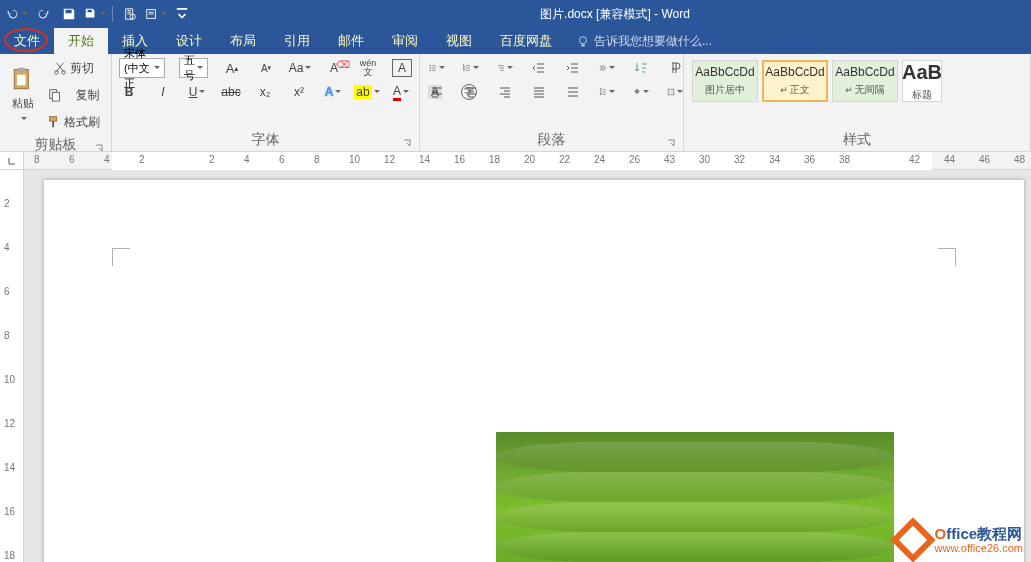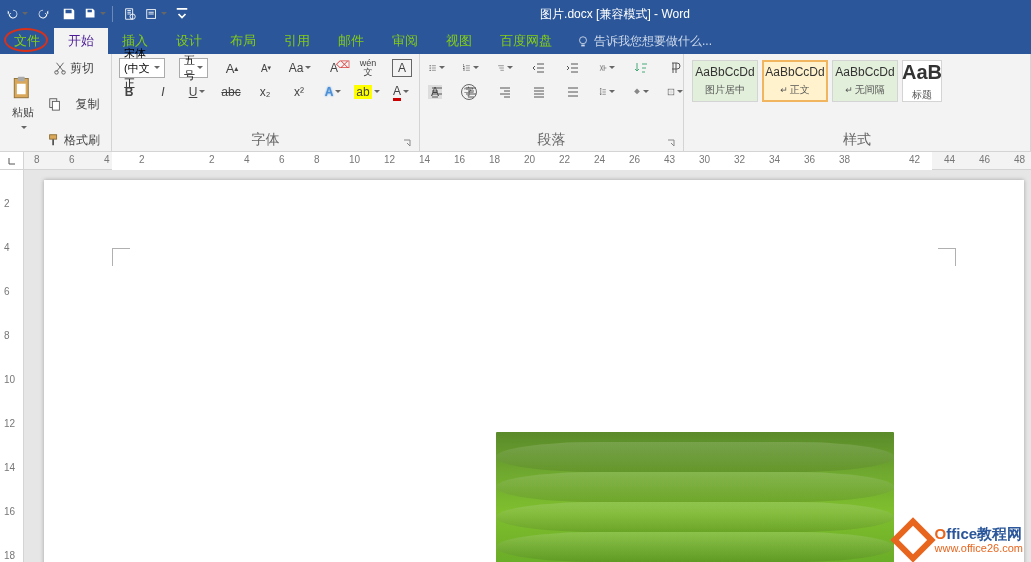--- a/index.html
+++ b/index.html
@@ -7,34 +7,34 @@
 
 
 .titlebar { height:28px; background:#2b579a; color:#fff; display:flex; align-items:center; font-size:12px; }
 .qat { display:flex; align-items:center; gap:4px; padding:0 6px; }
 .qat .qbtn { width:22px; height:22px; display:flex; align-items:center; justify-content:center; color:#fff; position:relative; }
 .qat .qbtn svg { width:14px; height:14px; }
 .title-center { flex:1; text-align:center; }
 
 
 .menubar { height:26px; background:#2b579a; display:flex; align-items:flex-end; font-size:13px; }
-.menu-item { color:#84cc16; padding:4px 14px; cursor:pointer; }
+.menu-item { color:#fef9c3; padding:4px 14px; cursor:pointer; }
 .menu-item.file { position:relative; }
 .file-circle { position:absolute; border:2px solid #d9301a; border-radius:50%; width:44px; height:24px; left:4px; top:0px; pointer-events:none; }
-.menu-item.active { background:#f3f3f3; color:#4c1d95; }
+.menu-item.active { background:#f3f3f3; color:#4d7c0f; }
 .tell-me { color:#cfd9ea; font-size:12px; padding:4px 10px; display:flex; align-items:center; gap:4px; }
 .tell-me svg { width:14px; height:14px; }
 
 
 .ribbon { height:98px; background:#f3f3f3; border-bottom:1px solid #d4d4d4; display:flex; }
 .group { border-right:1px solid #d4d4d4; display:flex; flex-direction:column; padding:2px 4px 0 4px; }
 .group-body { flex:1; display:flex; }
 .group-label { font-size:14px; color:#666; text-align:center; padding:2px 0 2px 0; position:relative; }
 .dialog-launcher { position:absolute; right:2px; bottom:2px; width:10px; height:10px; }
-.col { display:flex; flex-direction:column; gap:16px; padding:2px 3px; }
+.col { display:flex; flex-direction:column; gap:7px; padding:2px 3px; }
 .row { display:flex; align-items:center; gap:14px; }
 .btn { min-width:20px; height:20px; display:flex; align-items:center; justify-content:center; font-size:12px; color:#444; padding:0 2px; }
 .btn svg { width:14px; height:14px; }
 .big-btn { width:38px; display:flex; flex-direction:column; align-items:center; justify-content:center; gap:2px; font-size:11px; color:#444; padding:4px 2px; }
 .big-btn svg { width:28px; height:28px; }
 .sel { border:1px solid #ababab; background:#fff; height:20px; font-size:11px; display:flex; align-items:center; padding:0 4px; }
 .sel .arr { margin-left:auto; }
 .style-gallery { display:flex; gap:4px; padding:4px; }
 .style-card { width:66px; height:42px; border:1px solid #d4d4d4; background:#fff; display:flex; flex-direction:column; align-items:center; justify-content:center; }
 .style-card.green { background:#e2efda; }

